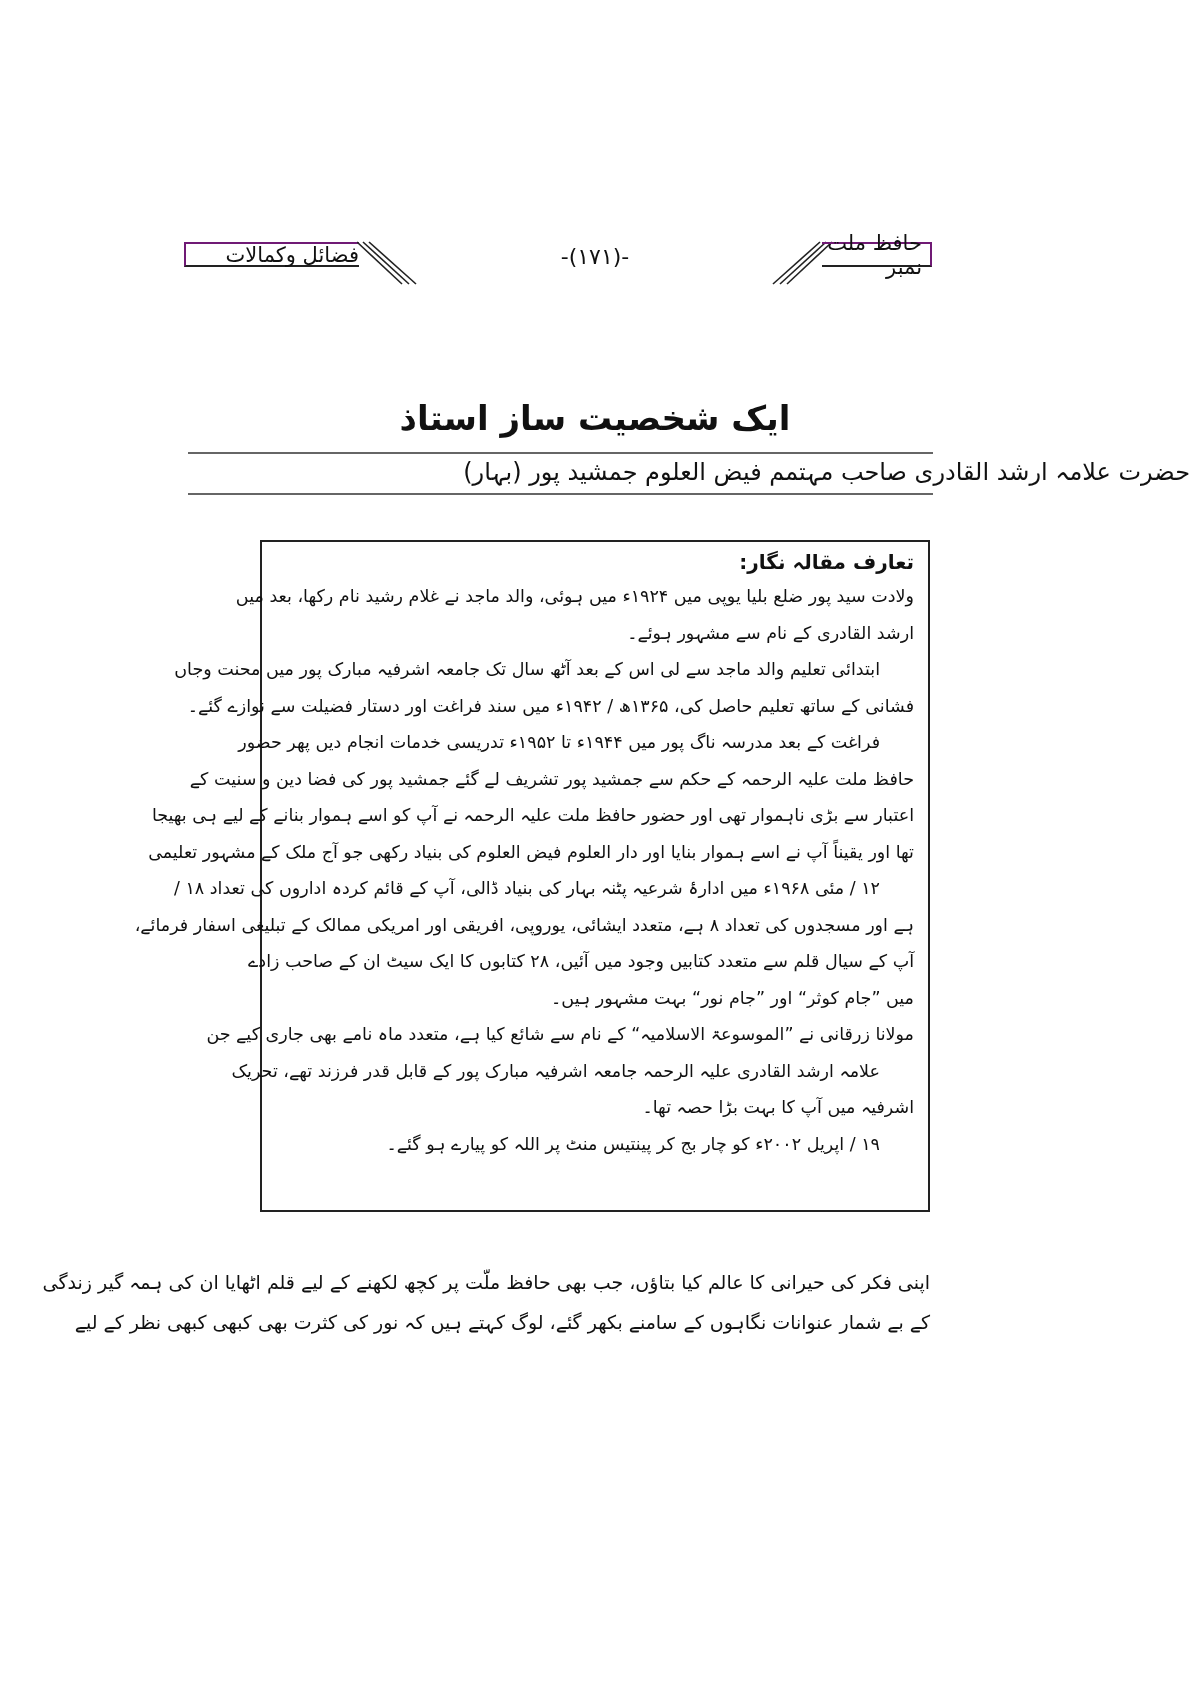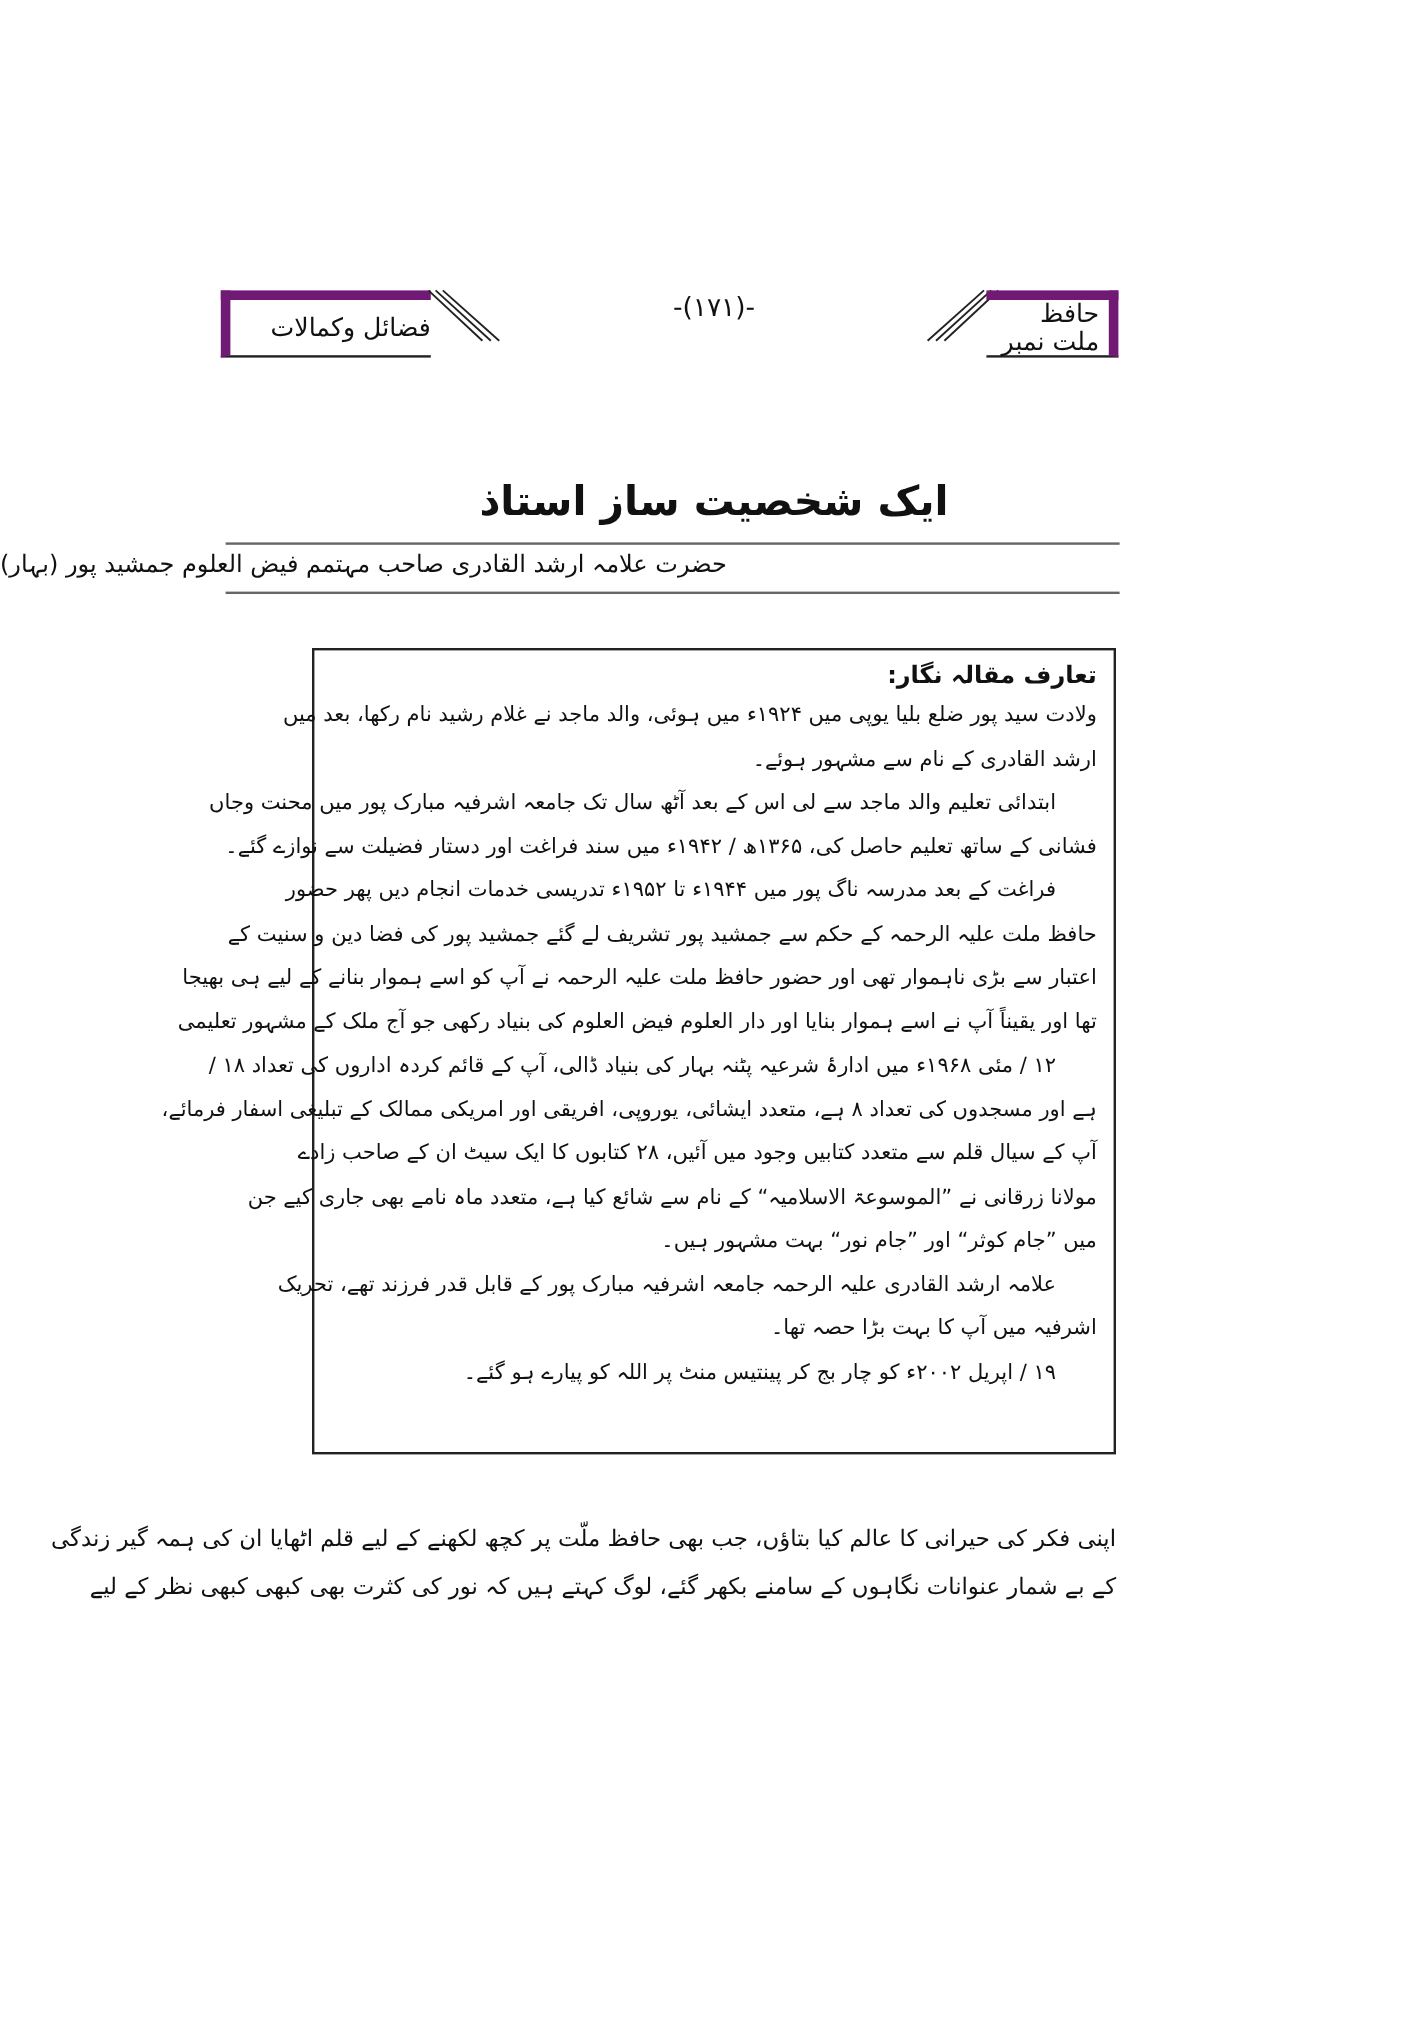--- a/index.html
+++ b/index.html
@@ -1,30 +1,30 @@
 <!DOCTYPE html>
 <html><head>
 <meta charset="utf-8">
 <style>
   html, body { margin:0; padding:0; background:#ffffff; }
   body { width:1190px; height:1684px; position:relative; overflow:hidden;
          font-family:"DejaVu Sans", sans-serif; color:#111; }
   .rtl { direction:rtl; unicode-bidi:embed; }
 
   
-  .hdr-box { position:absolute; top:242px; height:56px; border:8px solid #701a75; border-bottom:2px solid #222;
+  .hdr-box { position:absolute; top:242px; height:25px; border:2px solid #701a75; border-bottom:2px solid #222;
              display:flex; align-items:center; font-size:21px; }
   .hdr-left { left:184px; width:175px; border-right:none; justify-content:flex-start; padding-left:12px; box-sizing:border-box; }
   .hdr-right { right:206px; width:110px; border-left:none; justify-content:flex-end; padding-right:8px; box-sizing:border-box; }
   .slash { position:absolute; top:240px; width:70px; height:46px; }
   .page-num { position:absolute; top:244px; left:0; right:0; text-align:center; font-size:22px; font-family:"DejaVu Sans", sans-serif; }
 
   .title { position:absolute; top:398px; left:0; right:0; text-align:center; font-size:34px; font-weight:bold; }
   .rule { position:absolute; left:188px; width:745px; height:2px; background:#666; }
-  .author { position:absolute; top:458px; left:0; right:0; text-align:left; font-size:20px; }
+  .author { position:absolute; top:458px; left:0; right:0; text-align:right; font-size:24px; }
 
   .bio-box { position:absolute; top:540px; left:260px; width:670px; height:672px; border:2px solid #222;
              box-sizing:border-box; padding:8px 14px 0 14px; }
   .bio-heading { font-size:20px; font-weight:bold; text-align:right; margin:0 0 4px 0; }
   .bio-line { font-size:17.5px; line-height:36.5px; text-align:justify; text-align-last:right; white-space:nowrap; }
   .bio-line.indent { padding-right:34px; }
 
   .body-text { position:absolute; top:1262px; left:188px; width:742px; }
   .body-line { font-size:19px; line-height:40px; text-align:center; white-space:nowrap; }
 </style>
@@ -60,22 +60,22 @@
   <div class="bio-line">ارشد القادری کے نام سے مشہور ہوئے۔</div>
   <div class="bio-line indent">ابتدائی تعلیم والد ماجد سے لی اس کے بعد آٹھ سال تک جامعہ اشرفیہ مبارک پور میں محنت وجاں</div>
   <div class="bio-line">فشانی کے ساتھ تعلیم حاصل کی، ۱۳۶۵ھ / ۱۹۴۲ء میں سند فراغت اور دستار فضیلت سے نوازے گئے۔</div>
   <div class="bio-line indent">فراغت کے بعد مدرسہ ناگ پور میں ۱۹۴۴ء تا ۱۹۵۲ء تدریسی خدمات انجام دیں پھر حضور</div>
   <div class="bio-line">حافظ ملت علیہ الرحمہ کے حکم سے جمشید پور تشریف لے گئے جمشید پور کی فضا دین و سنیت کے</div>
   <div class="bio-line">اعتبار سے بڑی ناہموار تھی اور حضور حافظ ملت علیہ الرحمہ نے آپ کو اسے ہموار بنانے کے لیے ہی بھیجا</div>
   <div class="bio-line">تھا اور یقیناً آپ نے اسے ہموار بنایا اور دار العلوم فیض العلوم کی بنیاد رکھی جو آج ملک کے مشہور تعلیمی</div>
   <div class="bio-line indent">۱۲ / مئی ۱۹۶۸ء میں ادارۂ شرعیہ پٹنہ بہار کی بنیاد ڈالی، آپ کے قائم کردہ اداروں کی تعداد ۱۸ /</div>
   <div class="bio-line">ہے اور مسجدوں کی تعداد ۸ ہے، متعدد ایشائی، یوروپی، افریقی اور امریکی ممالک کے تبلیغی اسفار فرمائے،</div>
   <div class="bio-line">آپ کے سیال قلم سے متعدد کتابیں وجود میں آئیں، ۲۸ کتابوں کا ایک سیٹ ان کے صاحب زادے</div>
+  <div class="bio-line">میں ”جام کوثر“ اور ”جام نور“ بہت مشہور ہیں۔</div>
   <div class="bio-line">مولانا زرقانی نے ”الموسوعۃ الاسلامیہ“ کے نام سے شائع کیا ہے، متعدد ماہ نامے بھی جاری کیے جن</div>
-  <div class="bio-line">میں ”جام کوثر“ اور ”جام نور“ بہت مشہور ہیں۔</div>
   <div class="bio-line indent">علامہ ارشد القادری علیہ الرحمہ جامعہ اشرفیہ مبارک پور کے قابل قدر فرزند تھے، تحریک</div>
   <div class="bio-line">اشرفیہ میں آپ کا بہت بڑا حصہ تھا۔</div>
   <div class="bio-line indent">۱۹ / اپریل ۲۰۰۲ء کو چار بج کر پینتیس منٹ پر اللہ کو پیارے ہو گئے۔</div>
 </div>
 
 <div class="body-text rtl">
   <div class="body-line">اپنی فکر کی حیرانی کا عالم کیا بتاؤں، جب بھی حافظ ملّت پر کچھ لکھنے کے لیے قلم اٹھایا ان کی ہمہ گیر زندگی</div>
   <div class="body-line">کے بے شمار عنوانات نگاہوں کے سامنے بکھر گئے، لوگ کہتے ہیں کہ نور کی کثرت بھی کبھی کبھی نظر کے لیے</div>
 </div>
 

